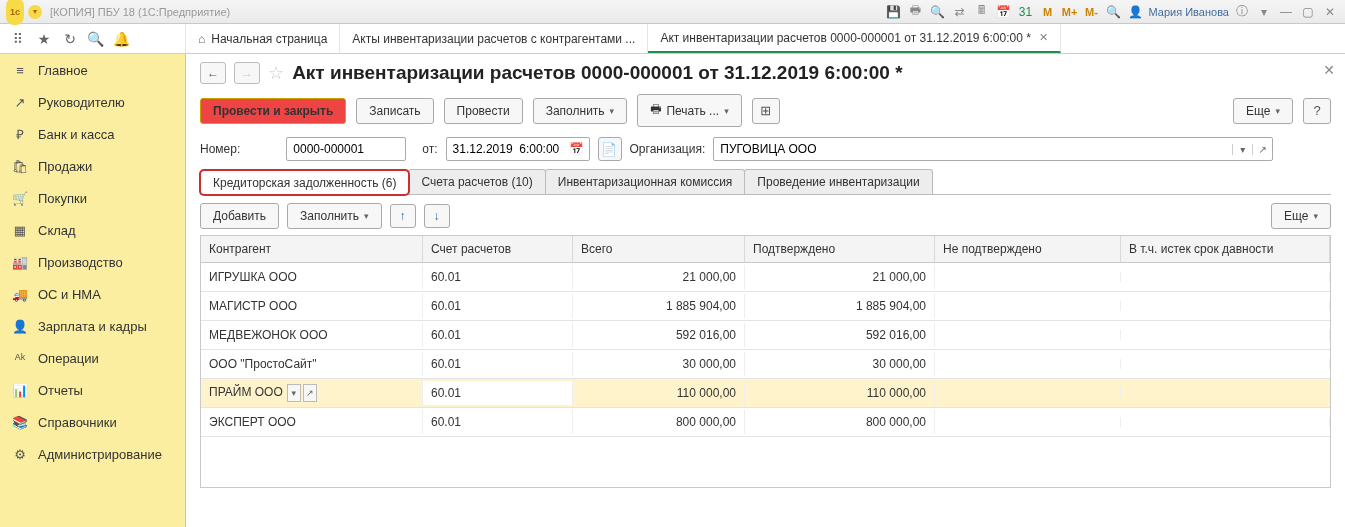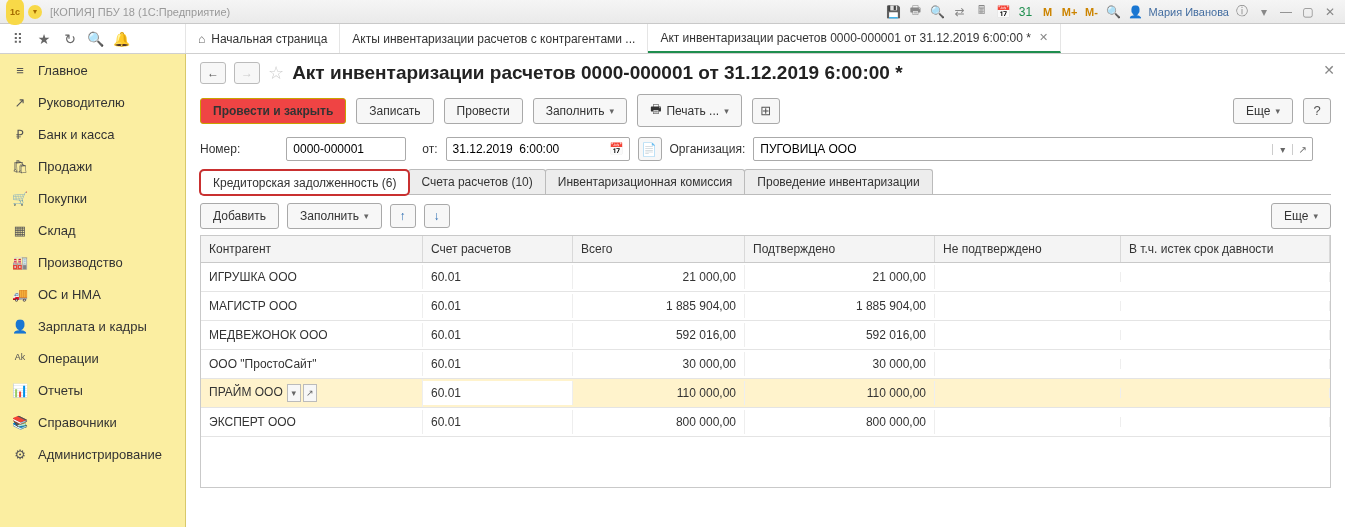--- a/index.html
+++ b/index.html
@@ -205,21 +205,21 @@
           <span class="dd">▾</span>
         </span>
       <span class="iconbtn">?</span>
     </div>
 
     <div class="formrow">
       <label>Номер:</label>
       <input class="tinput" style="width: 120px; margin-left: 38px;" value="0000-000001">
       <label style="margin-left:8px;">от:</label>
       <span class="datewrap">
-        <input class="tinput" style="width: 184px;" value="31.12.2019  6:00:00">
+        <input class="tinput" style="width: 144px;" value="31.12.2019  6:00:00">
         <span class="cal">📅</span>
       </span>
       <span class="iconbtn" style="height:24px;width:24px;">📄</span>
       <label>Организация:</label>
       <span class="orgwrap">
         <input value="ПУГОВИЦА ООО" style="">
         <span class="ob">▾</span>
         <span class="ob">↗</span>
       </span>
     </div>

